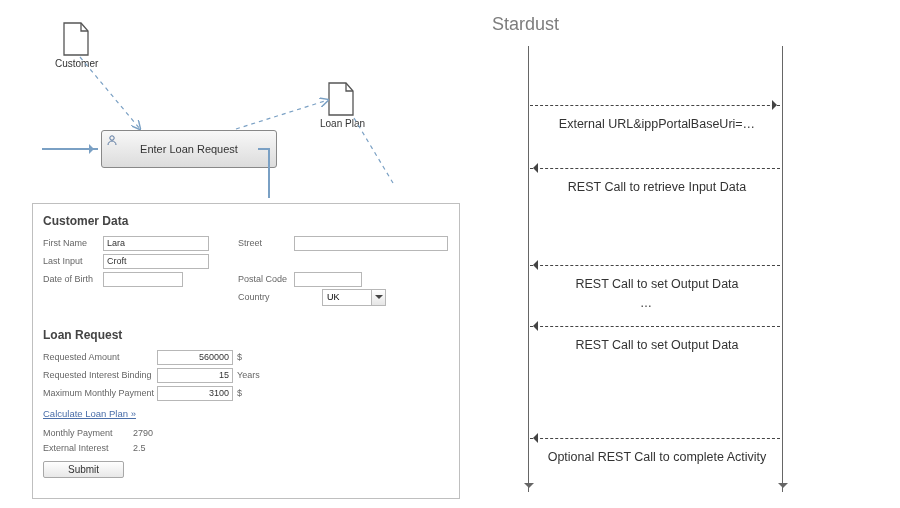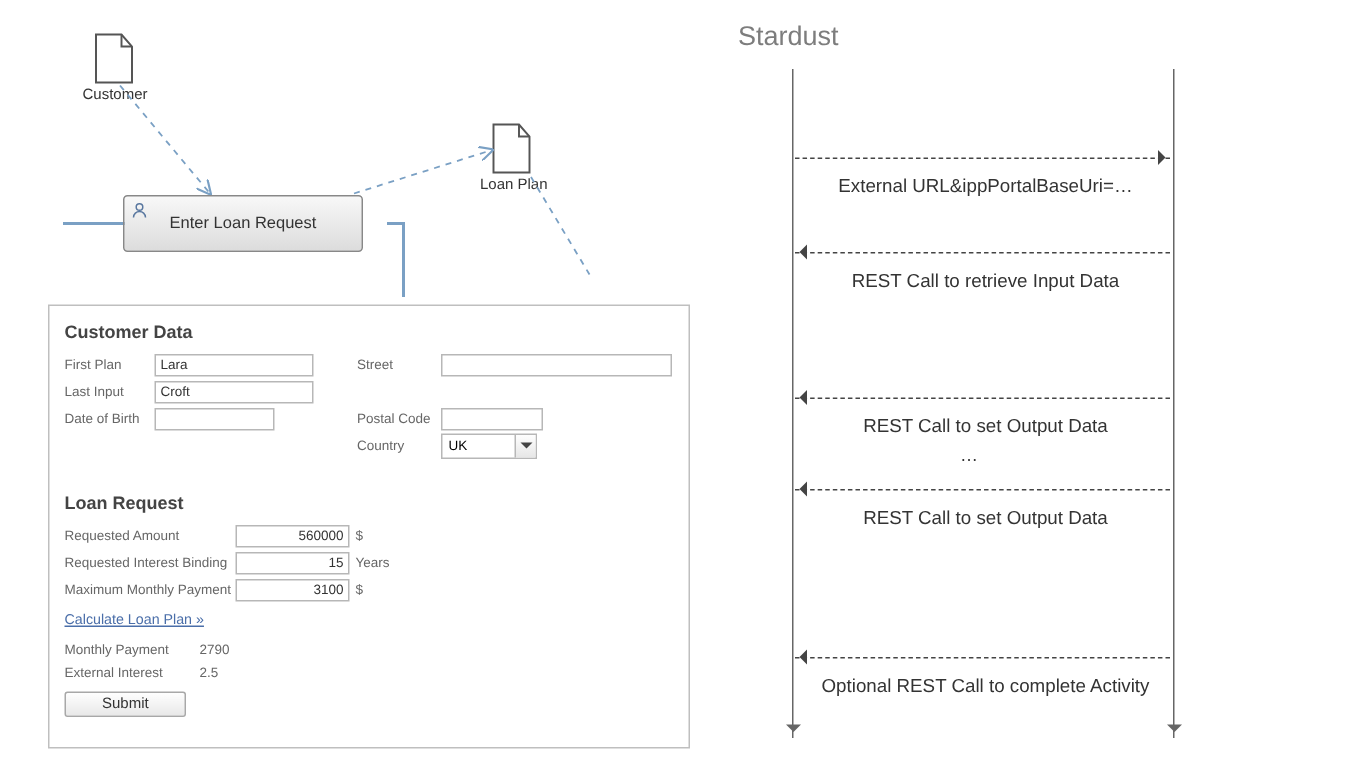--- a/index.html
+++ b/index.html
@@ -5,21 +5,21 @@
   * { box-sizing: border-box; margin: 0; padding: 0; }
   html, body { width: 900px; height: 508px; font-family: Arial, Helvetica, sans-serif; background: #fff; color: #333; }
   .canvas { position: relative; width: 900px; height: 508px; overflow: hidden; }
 
   
   .doc-icon { position: absolute; width: 26px; height: 34px; }
   .doc-icon svg { width: 100%; height: 100%; }
   .doc-label { position: absolute; font-size: 10px; color: #333; }
 
   .activity-box {
-    position: absolute; left: 82px; top: 130px; width: 160px; height: 38px;
+    position: absolute; left: 101px; top: 130px; width: 176px; height: 38px;
     border: 1px solid #888; border-radius: 3px;
     background: linear-gradient(#f8f8f8, #dcdcdc);
     display: flex; align-items: center; justify-content: center;
     font-size: 11px; color: #333;
   }
   .activity-box .actor-icon {
     position: absolute; left: 4px; top: 3px; width: 12px; height: 12px;
   }
 
   .flow-in {
@@ -57,21 +57,21 @@
   .lbl.w3 { width: 114px; }
   input.fld {
     height: 15px; border: 1px solid #b7b7b7; font-size: 9px; padding: 0 3px; color: #333; background: #fff;
   }
   .fld.s1 { width: 106px; }
   .fld.s2 { width: 80px; }
   .fld.s3 { width: 154px; }
   .fld.s4 { width: 68px; }
   .fld.num { text-align: right; width: 76px; padding-left: 16px; }
   .unit { font-size: 9px; margin-left: 4px; color: #666; }
-  .select-wrap { position: relative; display: inline-block; }
+  .select-wrap { position: relative; display: inline-block; margin-left: 28px; }
   .select-wrap select {
     height: 17px; width: 64px; font-size: 9px; border: 1px solid #b7b7b7; background: #fff;
     -webkit-appearance: none; appearance: none; padding: 0 16px 0 4px;
   }
   .select-wrap .chev {
     position: absolute; right: 1px; top: 1px; width: 14px; height: 15px;
     border-left: 1px solid #b7b7b7; background: linear-gradient(#fefefe,#e6e6e6);
     display: flex; align-items: center; justify-content: center; pointer-events: none;
   }
   .select-wrap .chev::after { content: ""; border: 4px solid transparent; border-top-color: #444; margin-top: 3px; }
@@ -161,21 +161,21 @@
   <span>Enter Loan Request</span>
 </div>
 <div class="flow-out"></div>
 <div class="flow-out-down"></div>
 
 <div class="form-panel">
   <h4>Customer Data</h4>
 
   <div class="row">
     <div class="col-l">
-      <span class="lbl w1">First Plan</span>
+      <span class="lbl w1">First Name</span>
       <input class="fld s1" value="Lara" style="">
     </div>
     <div class="col-r">
       <span class="lbl w2">Street</span>
       <input class="fld s3" value="" style="">
     </div>
   </div>
   <div class="row">
     <div class="col-l">
       <span class="lbl w1">Last Input</span>

